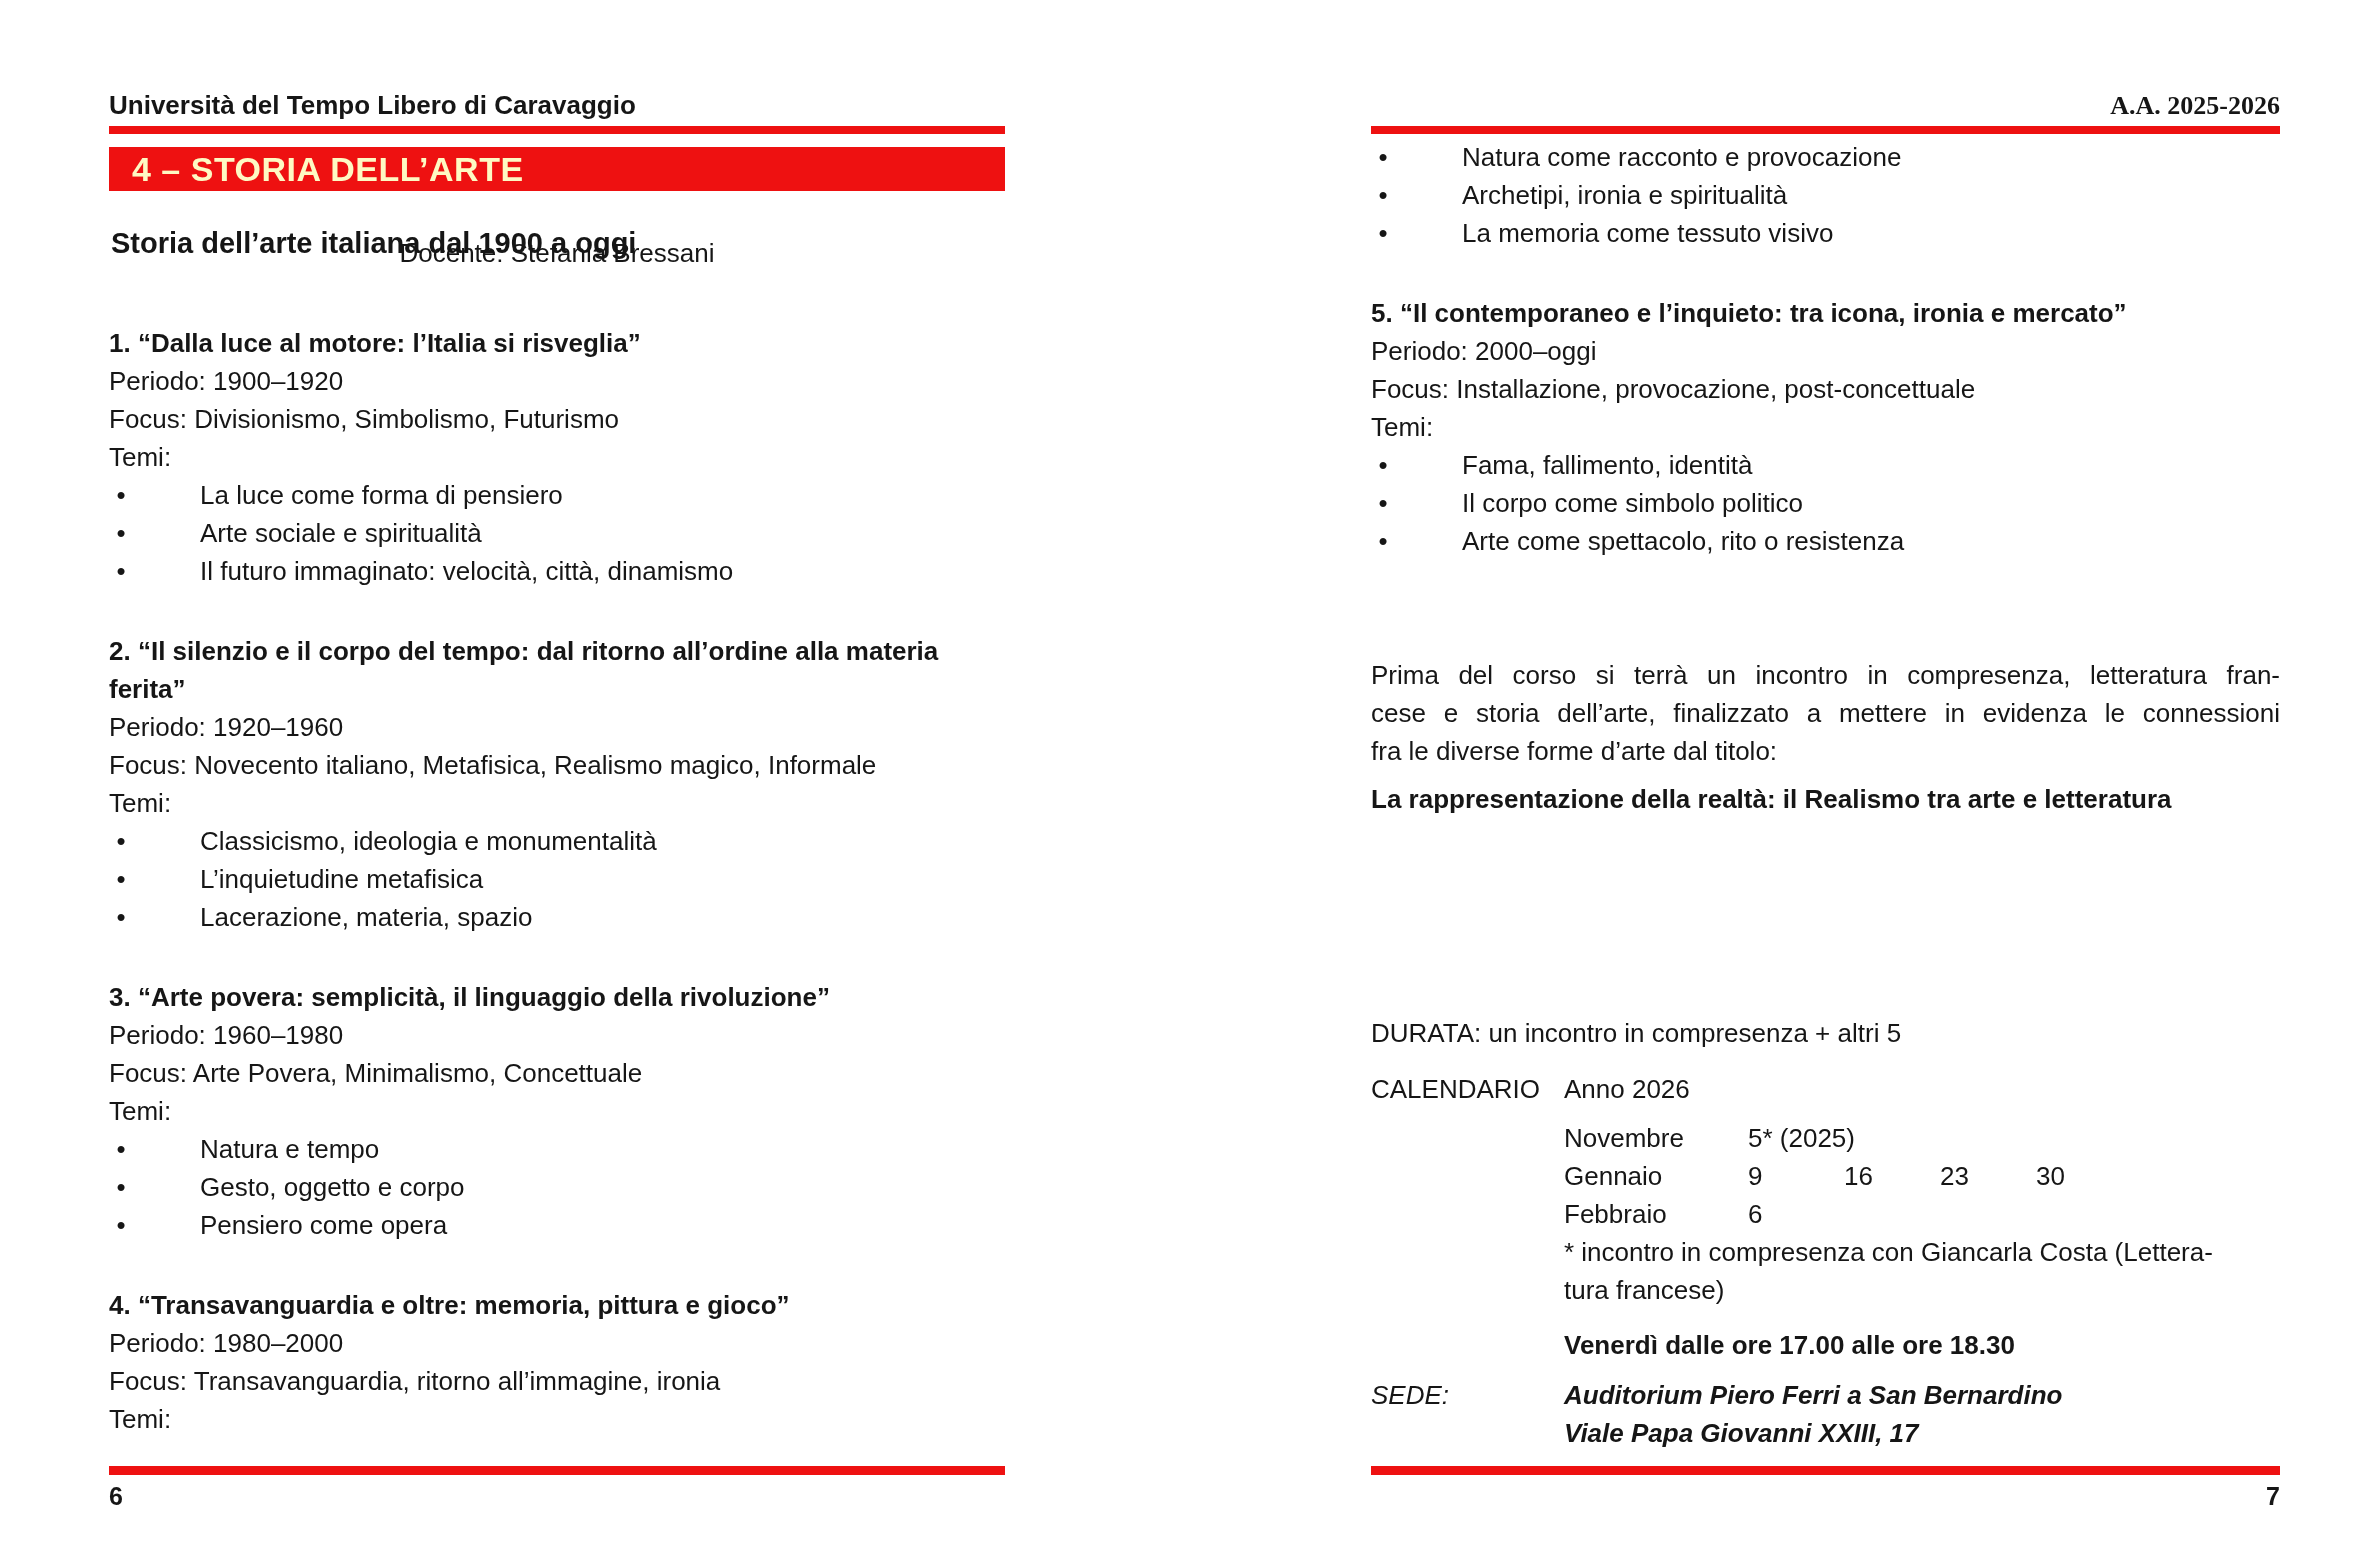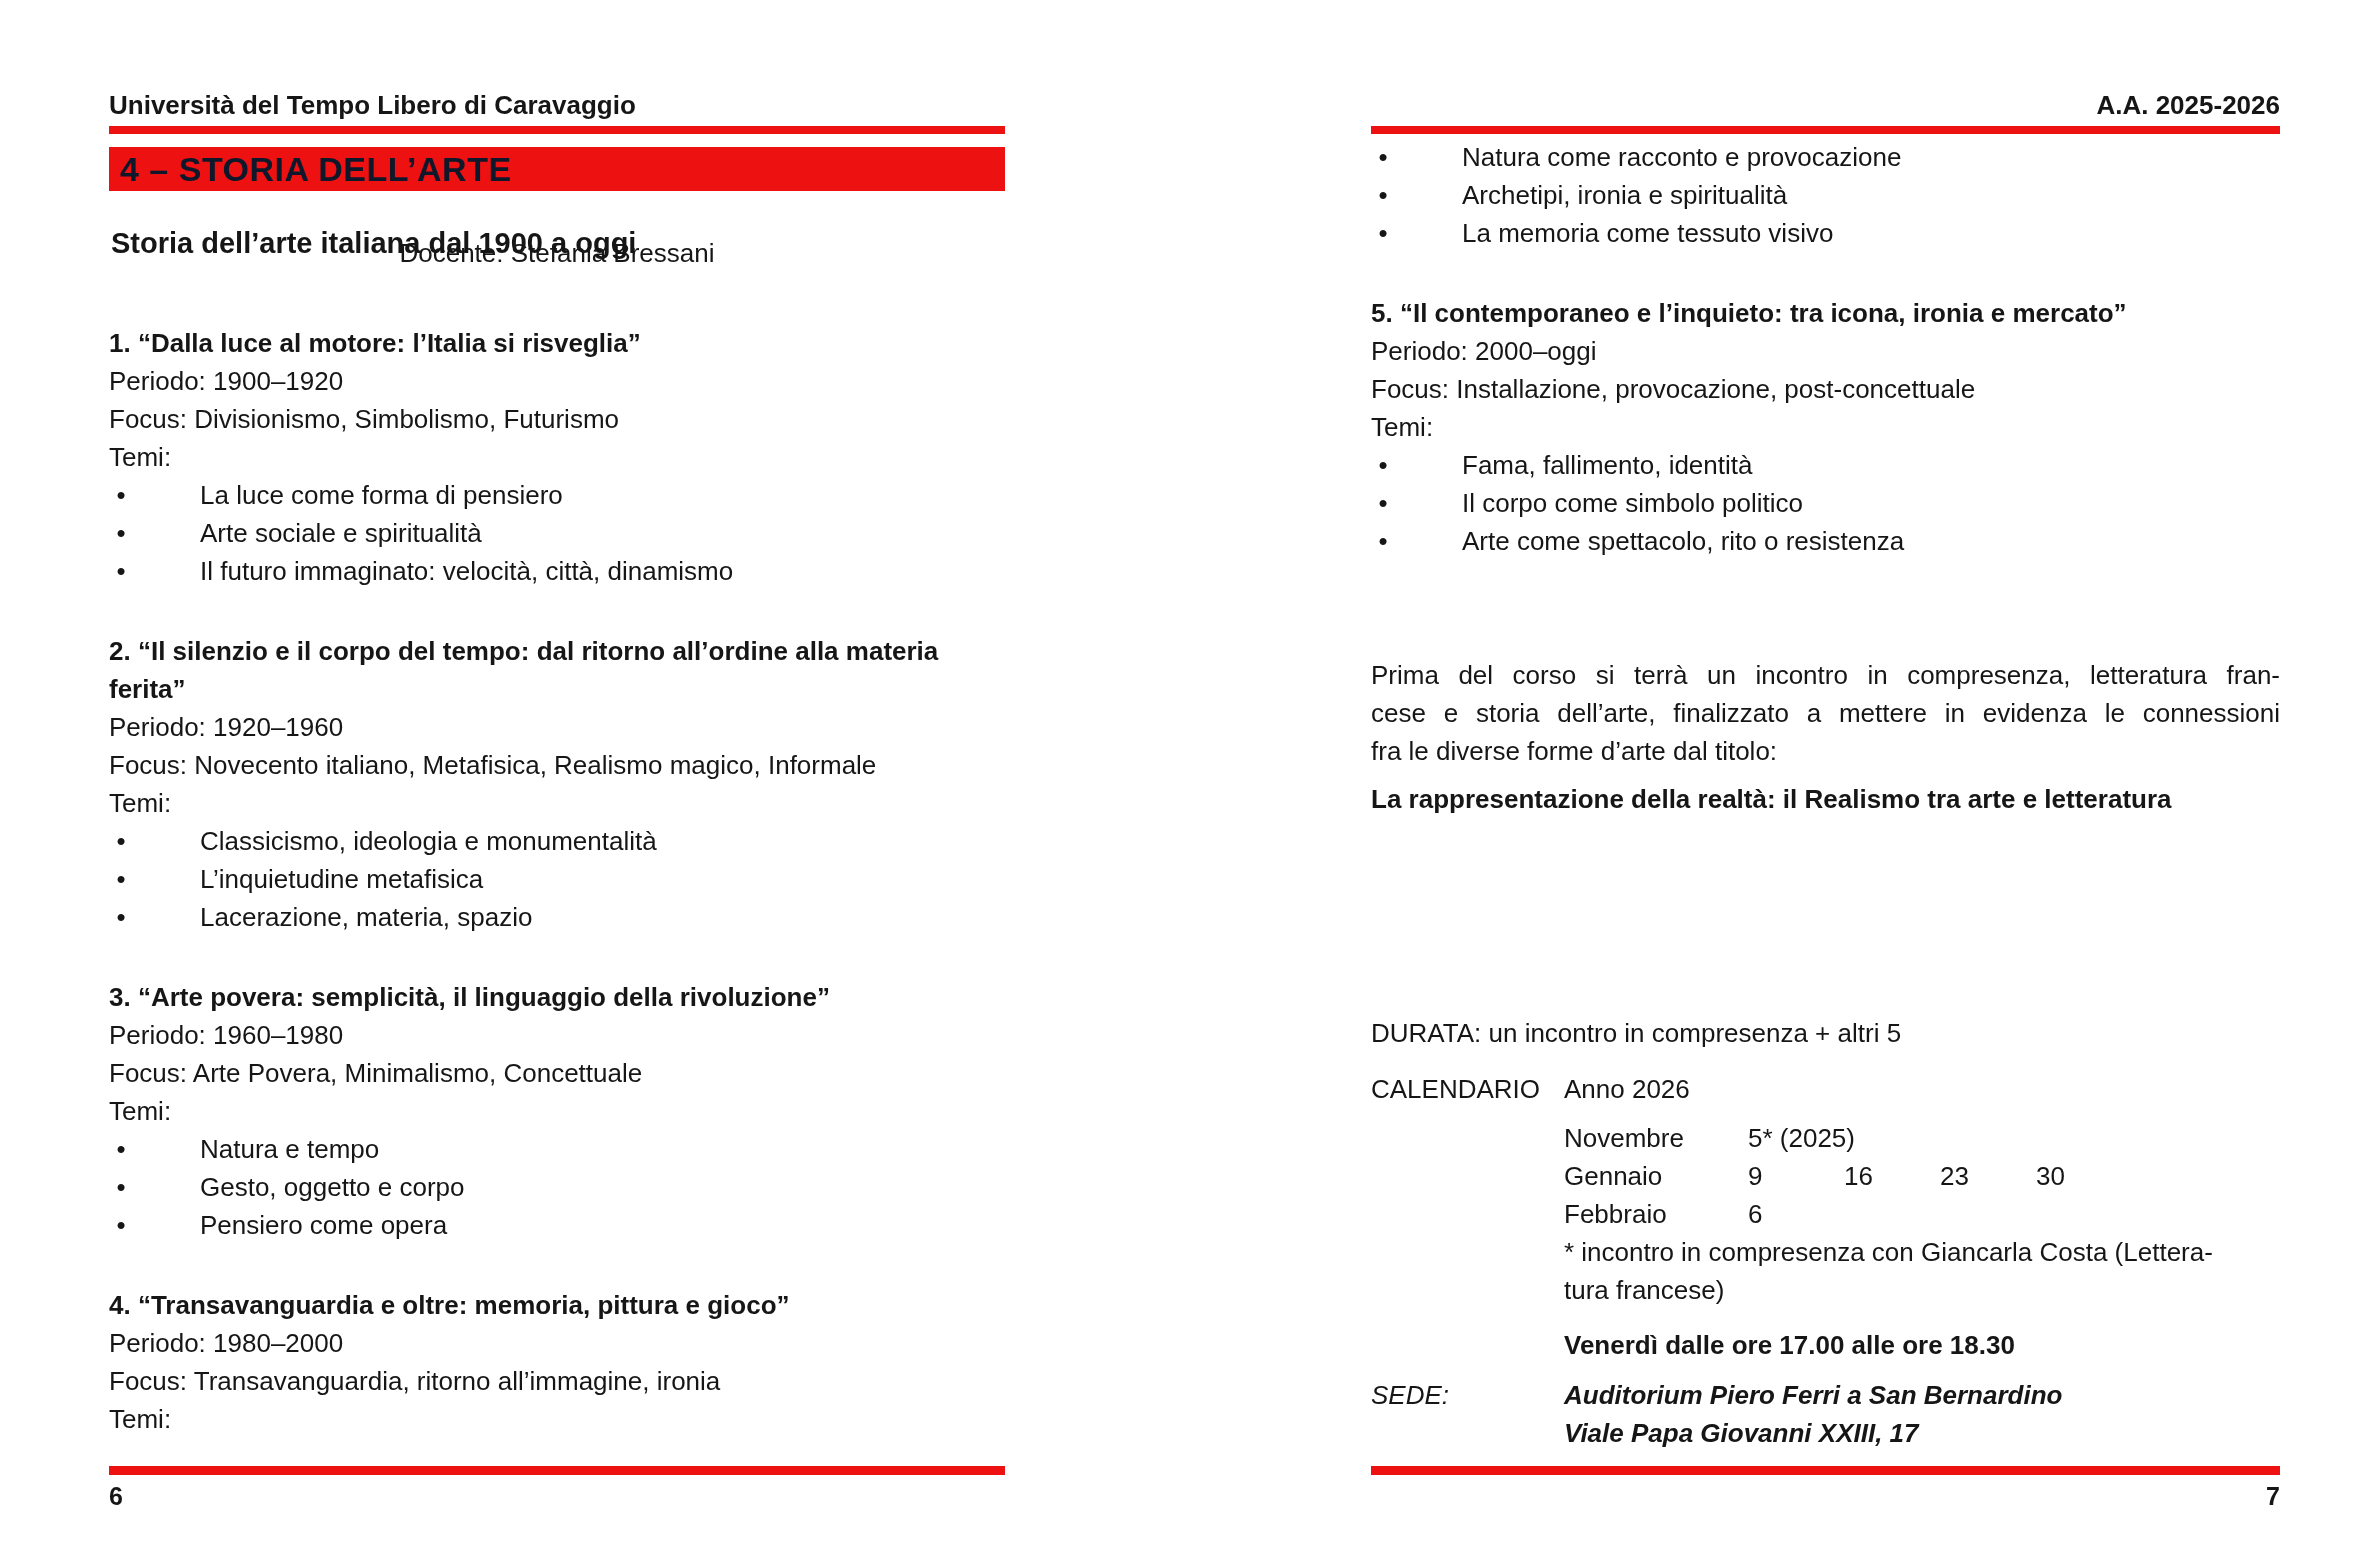--- a/index.html
+++ b/index.html
@@ -17,37 +17,37 @@
   
   .b28{font-size:26px;font-weight:700;line-height:38px;}
   .t28{font-size:26px;line-height:38px;}
   .rule{background:var(--accent);}
 
   
   .l-header{left:109px;top:89px;width:896px;font-size:26px;font-weight:700;line-height:33px;}
   .l-toprule{left:109px;top:126px;width:896px;height:8.3px;}
   .l-banner{
     left:109px;top:147px;width:896px;height:44px;box-sizing:border-box;
-    background:var(--accent);color:#0f172a;font-size:34px;font-weight:700;
-    line-height:45px;padding-left:11px;letter-spacing:0.5px;white-space:nowrap;
+    background:var(--accent);color:#fef9c3;font-size:34px;font-weight:700;
+    line-height:45px;padding-left:23px;letter-spacing:0.5px;white-space:nowrap;
   }
   .l-title{left:111px;top:190px;width:896px;font-size:29px;font-weight:700;line-height:42px;margin-top:32px;}
   .l-docente{left:109px;top:234px;width:896px;text-align:center;}
   .l-sections{left:109px;top:324px;width:896px;}
   .section + .section{margin-top:42px;}
   .section h2{margin:0;font-size:26px;font-weight:700;line-height:38px;}
   .temi{list-style:none;margin:0;padding:0;}
   .temi li{display:flex;}
   .bullet{width:91px;padding-left:7.4px;box-sizing:border-box;flex:0 0 91px;}
   .footrule{top:1466px;height:9.2px;}
   .l-footrule{left:109px;width:896px;}
   .l-pagenum{left:109px;top:1477px;font-size:25px;font-weight:700;line-height:38px;}
 
   
-  .r-header{left:182px;top:89px;width:909px;text-align:right;font-size:26px;font-weight:700;line-height:33px;}
+  .r-header{left:182px;top:89px;width:909px;text-align:right;font-size:26px;font-weight:700;line-height:33px;font-family:Liberation Serif, serif;}
   .r-toprule{left:182px;top:126px;width:909px;height:8.3px;}
   .r-cont{left:182px;top:138px;width:909px;}
   .r-sec{left:182px;top:294px;width:909px;}
   .r-intro{left:182px;top:656px;width:909px;}
   .jline{text-align:justify;text-align-last:justify;}
   .r-joint{left:182px;top:780px;width:909px;white-space:nowrap;}
   .r-durata{left:182px;top:1014px;width:909px;}
   .r-calrow{left:182px;top:1070px;width:909px;display:flex;}
   .label-col{width:193px;flex:0 0 193px;}
   .r-caltable{left:375px;top:1119px;width:716px;}

